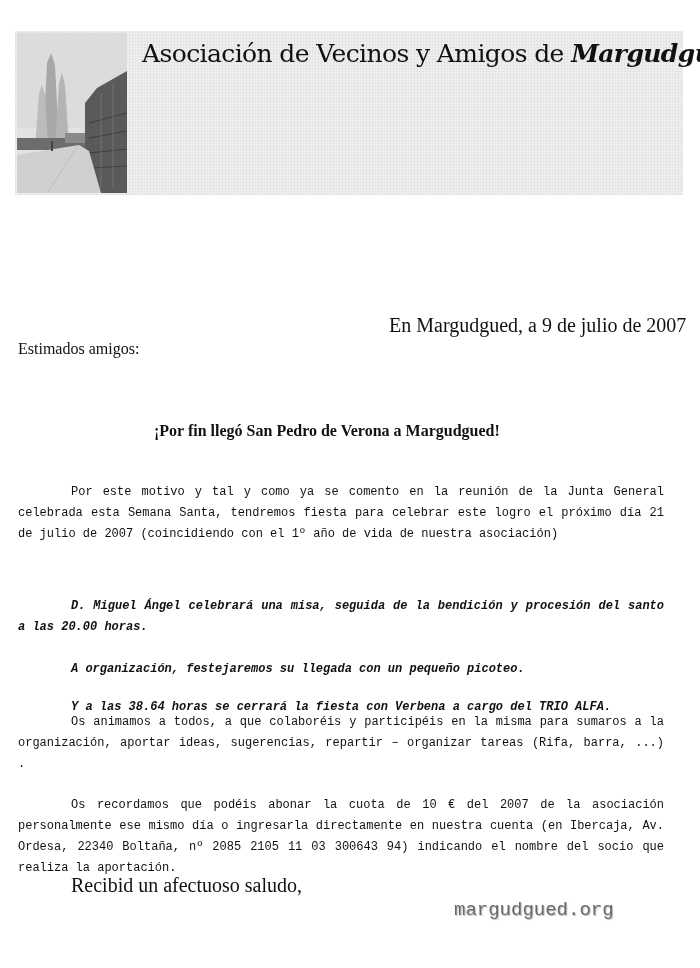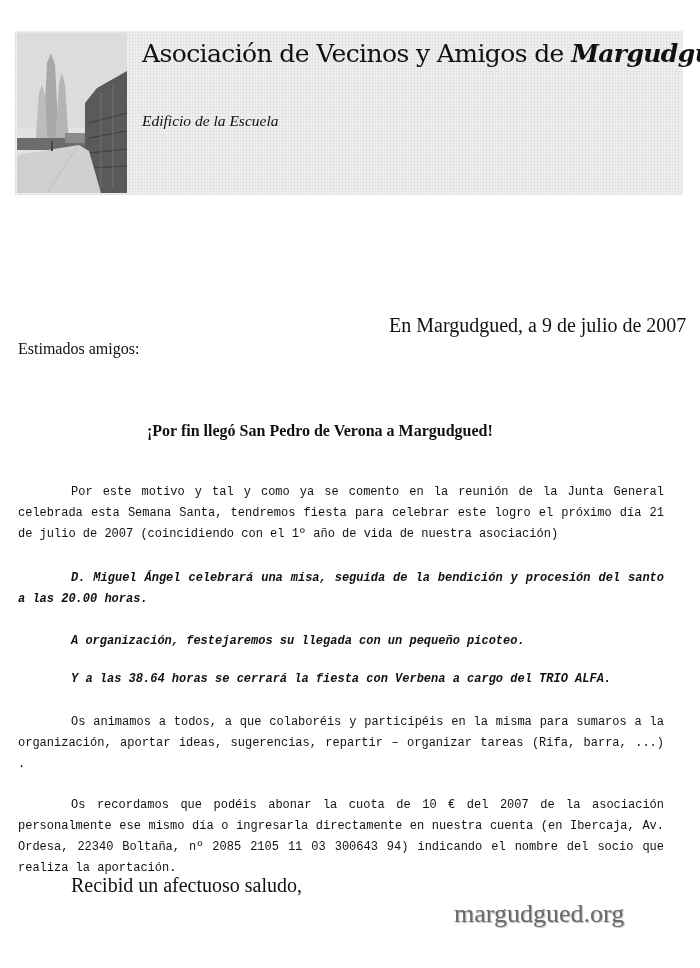--- a/index.html
+++ b/index.html
@@ -24,36 +24,36 @@
       font-family: "DejaVu Serif", "Liberation Serif", serif; letter-spacing: -0.6px;
     }
     .org-name b { font-style: italic; font-weight: bold; }
     .addr {
       position: absolute; left: 127px; top: 80px; font-size: 15.5px; font-style: italic;
       line-height: 20px; font-family: "Liberation Serif", serif;
     }
     .addr div { white-space: nowrap; }
     .date-line { position: absolute; left: 389px; top: 314px; font-size: 20px; white-space: nowrap; }
     .salutation { position: absolute; left: 18px; top: 340px; font-size: 16px; white-space: nowrap; }
-    .headline { position: absolute; left: 147px; top: 422px; font-size: 16px; font-weight: bold; white-space: nowrap; }
+    .headline { position: absolute; left: 154px; top: 422px; font-size: 16px; font-weight: bold; white-space: nowrap; }
     .para {
       position: absolute; left: 18px; width: 646px; font-size: 12px; line-height: 21px;
       text-align: justify; text-indent: 53px; font-family: Liberation Mono, monospace;
     }
-    .para.bi { font-weight: bold; font-style: italic; }
+    .para.bi { font-weight: bold; font-style: italic; margin-top: 28px; }
     .p1 { top: 482px; }
     .p2 { top: 568px; }
     .p3 { top: 631px; }
     .p4 { top: 669px; }
     .p5 { top: 712px; }
     .p6 { top: 795px; }
     .closing { position: absolute; left: 71px; top: 874px; font-size: 20px; white-space: nowrap; }
     .watermark {
-      position: absolute; left: 454px; top: 899px; font-size: 26px; color: #6a6a6a;
-      font-family: Liberation Serif, serif; white-space: nowrap;
+      position: absolute; left: 454px; top: 899px; font-size: 19px; color: #6a6a6a;
+      font-family: Liberation Mono, monospace; white-space: nowrap;
       text-shadow: 1px 1px 1px #b8b8b8;
     }
   </style>
 </head>
 <body>
 
 <div class="letterhead">
   <div class="photo">
     <svg viewBox="0 0 110 160">
       <rect x="0" y="0" width="110" height="160" fill="#e2e2e2"></rect>
@@ -72,21 +72,20 @@
 
       <path d="M0 160 L0 122 L62 112 L72 118 L84 160 Z" fill="#d0d0d0"></path>
       <path d="M30 160 L60 114" stroke="#bdbdbd" stroke-width="1"></path>
       <rect x="34" y="108" width="2" height="10" fill="#444"></rect>
     </svg>
   </div>
   <div class="org-name">
     <span>Asociación de Vecinos y Amigos de </span><b>Margudgued</b>
   </div>
   <div class="addr">
-    <div>Edificio de la Escuela</div>
   </div>
 </div>
 
 <div class="date-line">En Margudgued, a 9 de julio de 2007</div>
 <div class="salutation">Estimados amigos:</div>
 <div class="headline">¡Por fin llegó San Pedro de Verona a Margudgued!</div>
 
 <div class="para p1">Por este motivo  y tal y como ya se comento en la reunión de la Junta General celebrada esta Semana Santa, tendremos fiesta para celebrar este logro el próximo día 21 de julio de 2007 (coincidiendo con el 1º año de vida de nuestra asociación)</div>
 <div class="para bi p2">D. Miguel Ángel celebrará una misa, seguida de la bendición y procesión del santo a las 20.00 horas.</div>
 <div class="para bi p3">A organización, festejaremos su llegada con un pequeño picoteo.</div>

